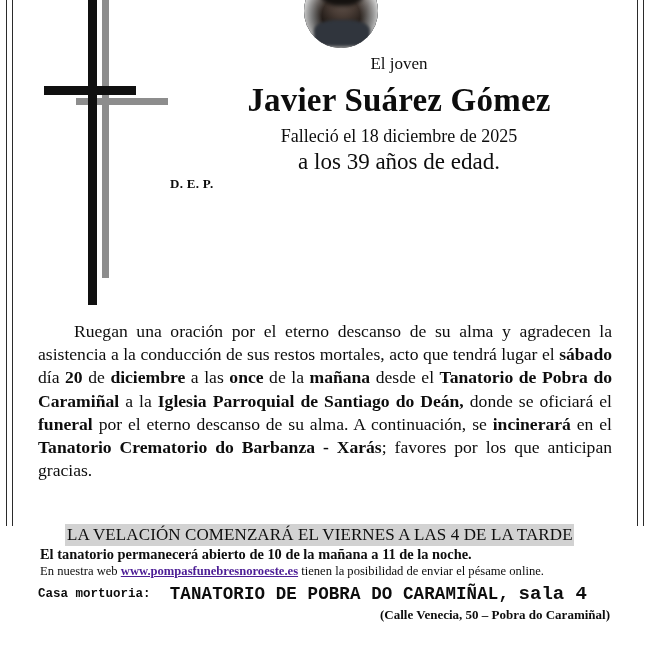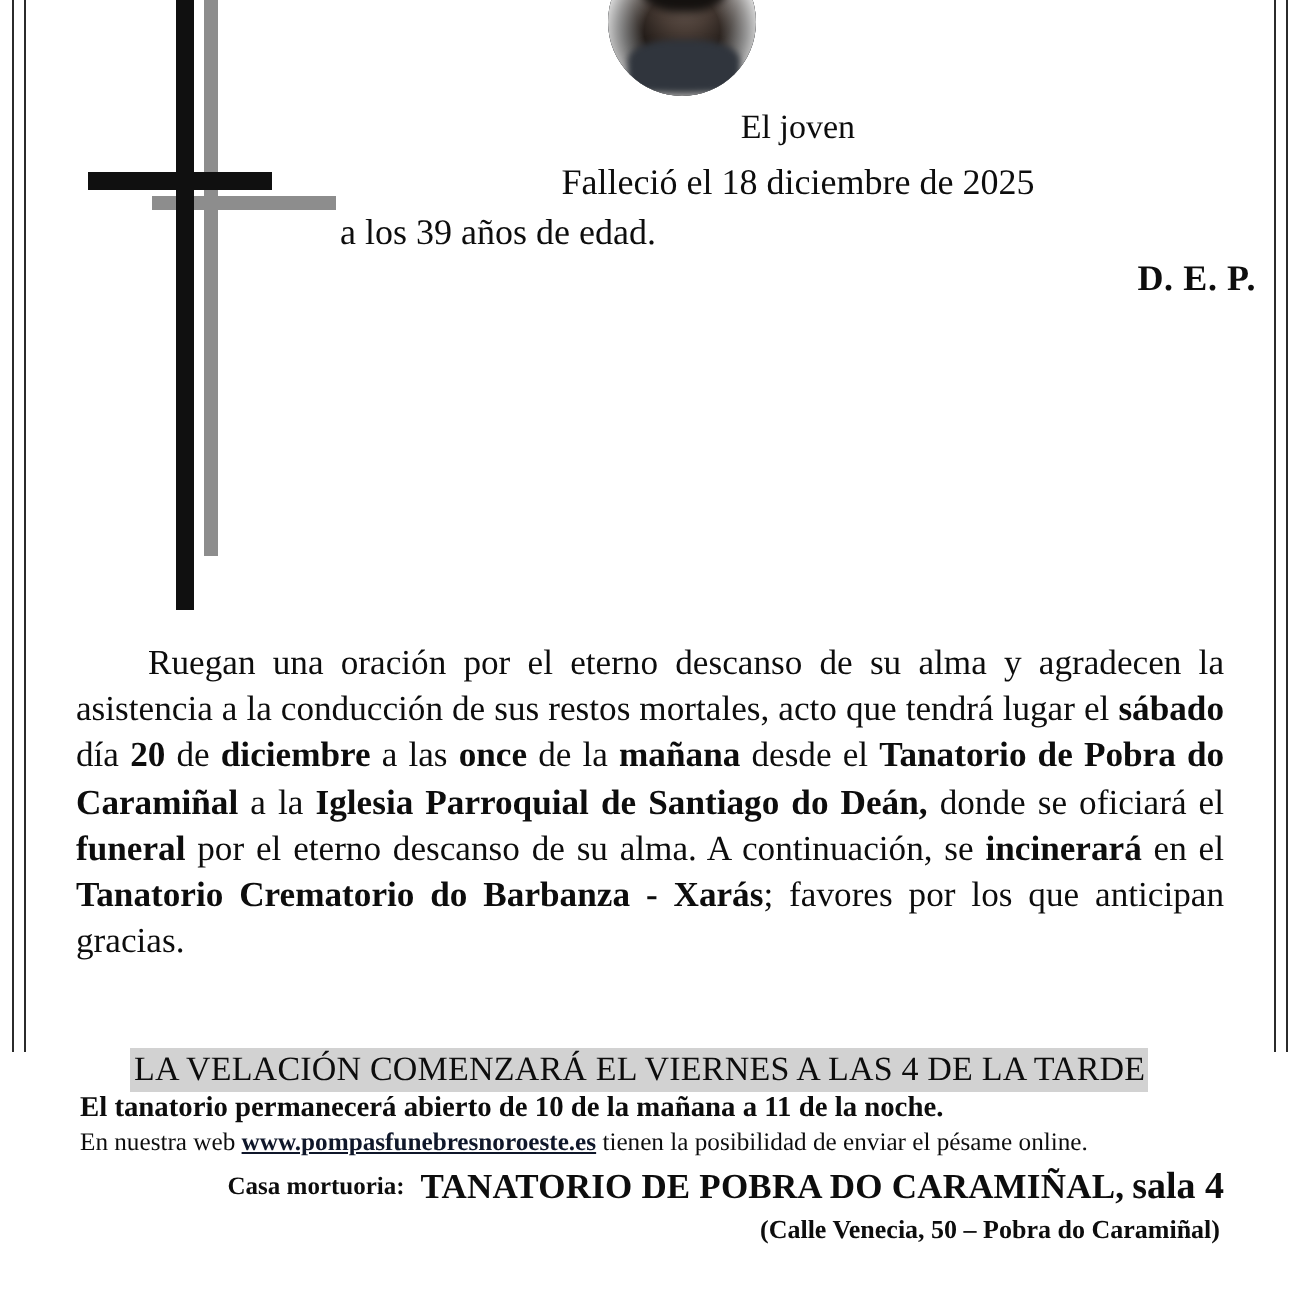--- a/index.html
+++ b/index.html
@@ -149,27 +149,27 @@
     letter-spacing: 0.2px;
     padding-top: 5px;
   }
   .line-falle {
     text-align: center;
     font-size: 18px;
     line-height: 25px;
     padding-top: 4px;
   }
   .line-edad {
+    text-align: center;
+    font-size: 23px;
+    line-height: 25px;
+  }
+  .line-dep {
     text-align: left;
-    font-size: 18px;
-    line-height: 25px;
-  }
-  .line-dep {
-    text-align: right;
-    font-size: 18px;
+    font-size: 13px;
     font-weight: bold;
     line-height: 20px;
     letter-spacing: 0.3px;
   }
 
   .family {
     font-size: 16.5px;
     line-height: 20.5px;
     font-style: italic;
     font-weight: bold;
@@ -219,33 +219,34 @@
   }
   .web-line {
     position: absolute;
     left: 40px;
     top: 563px;
     font-size: 12.6px;
     line-height: 16px;
   }
   .web-line a,
   .web-url {
-    color: #0f172a;
+    color: #4c1d95;
     text-decoration: underline;
     font-weight: bold;
   }
 
   
   .casa-row {
     position: absolute;
     left: 38px;
     right: 38px;
     top: 583px;
-    text-align: right;
+    text-align: left;
     white-space: nowrap;
+    font-family: Liberation Mono, monospace;
   }
   .casa-label {
     font-size: 12.5px;
     font-weight: bold;
     vertical-align: 2px;
   }
   .casa-value {
     font-size: 17.5px;
     font-weight: bold;
     letter-spacing: 0.1px;
@@ -294,20 +295,21 @@
   <div class="photo">
     <div class="photo-inner">
       <div class="photo-hair"></div>
       <div class="photo-collar"></div>
     </div>
   </div>
 
   <div class="content">
     <div class="col-right">
       <div class="line-joven">El joven</div>
+      <div class="line-name">Javier Suárez Gómez</div>
       <div class="line-falle">Falleció el 18 diciembre de 2025</div>
       <div class="line-edad">a los 39 años de edad.</div>
       <div class="line-dep">D. E. P.</div>
     </div>
   </div>
 
   <div class="body-para"><span>Ruegan una oración por el eterno descanso de su alma y agradecen la asistencia a la conducción de sus restos mortales, acto que tendrá lugar el </span><b>sábado</b><span> día </span><b>20</b><span> de </span><b>diciembre</b><span> a las </span><b>once</b><span> de la </span><b>mañana</b><span> desde el </span><b>Tanatorio de Pobra do Caramiñal</b><span> a la </span><b>Iglesia Parroquial de Santiago do Deán,</b><span> donde se oficiará el </span><b>funeral</b><span> por el eterno descanso de su alma. A continuación, se </span><b>incinerará</b><span> en el </span><b>Tanatorio Crematorio do Barbanza - Xarás</b><span>; favores por los que anticipan gracias.</span></div>
 
   <div class="velacion-row">
     <span class="velacion">LA VELACIÓN COMENZARÁ EL VIERNES A LAS 4 DE LA TARDE</span>

